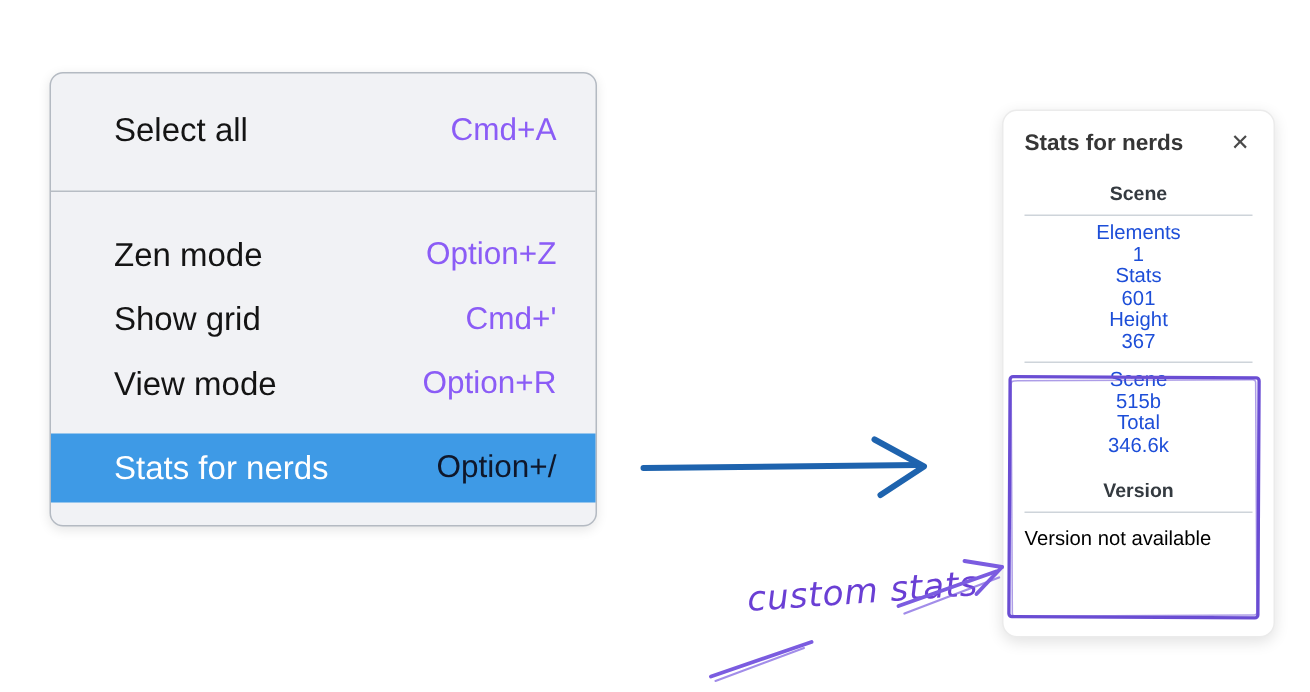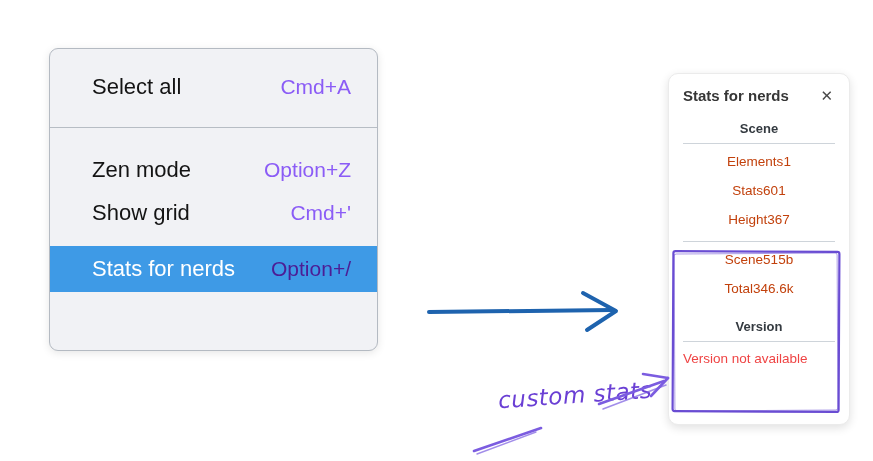--- a/index.html
+++ b/index.html
@@ -1,57 +1,57 @@
 <!DOCTYPE html>
 <html><head>
 <meta charset="utf-8">
 <style>
   * { margin:0; padding:0; box-sizing:border-box; }
   html,body { width:873px; height:461px; background:#ffffff; overflow:hidden;
               font-family:"Liberation Sans","DejaVu Sans",sans-serif; position:relative; }
 
   
   .context-menu {
-    position:absolute; left:33px; top:48px; width:329px; height:303px;
+    position:absolute; left:33px; top:48px; width:365px; height:303px;
     background:#f1f2f5; border:1.5px solid #b4bac2; border-radius:9px;
     box-shadow:0 2px 8px rgba(0,0,0,0.10);
-    padding:16px 0 17px 0; z-index:2;margin-left:16px;
+    padding:16px 0 17px 0; z-index:2;
   }
   .menu-item {
     height:44px; display:flex; align-items:center; justify-content:space-between;
     padding:0 26px 0 42px; font-size:22px; color:#141414; cursor:default;
   }
   .menu-item .mi-shortcut { color:#8b5cf6; font-size:21px; }
   .menu-item.rowh { height:43px; }
   .menu-divider { height:0; border-top:1.5px solid #b7bdc4; margin:18px 0 20px 0; }
   .menu-item.highlighted {
     margin-top:12px; height:46px; background:#3e9ae6; color:#ffffff;
   }
-  .menu-item.highlighted .mi-shortcut { color:#4c1d95; }
+  .menu-item.highlighted .mi-shortcut { color:#0f172a; }
 
   
   .stats-panel {
     position:absolute; left:668px; top:73px; width:182px; height:352px;
     background:#ffffff; border:1px solid #ebebeb; border-radius:10px;
     box-shadow:0 3px 10px rgba(0,0,0,0.12);
     padding:12px 14px 10px 14px; z-index:2; color:#495057;
   }
   .sp-header { display:flex; align-items:center; justify-content:space-between; }
   .sp-title { font-size:15px; font-weight:bold; color:#363636; }
   .sp-close { font-size:15px; color:#4a4a4a; cursor:pointer; line-height:1; padding:2px; }
   .sp-section-header {
     text-align:center; font-size:13px; font-weight:bold; color:#343a40; margin-top:16px;
   }
   .sp-sep { border-bottom:1px solid #ced4da; margin-top:7px; }
   .sp-row {
-    display:flex; justify-content:center; align-items:center;
-    height:29px; font-size:13.5px; color:#c2410c;
+    display:flex; justify-content:flex-start; align-items:center;
+    height:29px; font-size:13.5px; color:#1d4ed8;flex-direction:column;
   }
   .sp-rows { margin-top:3px; }
-  .sp-note { font-size:13.5px; color:#ef4444; margin-top:9px; }
+  .sp-note { font-size:13.5px; color:#000000; margin-top:9px; }
 
   
   .overlay-svg { position:absolute; left:0; top:0; width:873px; height:461px;
                  z-index:5; pointer-events:none; }
   .annotation-text {
     position:absolute; left:498px; top:382px; z-index:5;
     font-family:"DejaVu Sans",sans-serif; font-style:italic;
     font-size:23px; font-weight:500; letter-spacing:0.5px;
     color:#6a3fd4; transform:rotate(-4deg); pointer-events:none;
   }
@@ -65,20 +65,24 @@
     <span class="mi-shortcut">Cmd+A</span>
   </div>
   <div class="menu-divider"></div>
   <div class="menu-item rowh">
     <span class="mi-label">Zen mode</span>
     <span class="mi-shortcut">Option+Z</span>
   </div>
   <div class="menu-item rowh">
     <span class="mi-label">Show grid</span>
     <span class="mi-shortcut">Cmd+'</span>
+  </div>
+  <div class="menu-item rowh">
+    <span class="mi-label">View mode</span>
+    <span class="mi-shortcut">Option+R</span>
   </div>
   <div class="menu-item highlighted">
     <span class="mi-label">Stats for nerds</span>
     <span class="mi-shortcut">Option+/</span>
   </div>
 </div>
 
 <div class="stats-panel">
   <div class="sp-header">
     <span class="sp-title">Stats for nerds</span>

